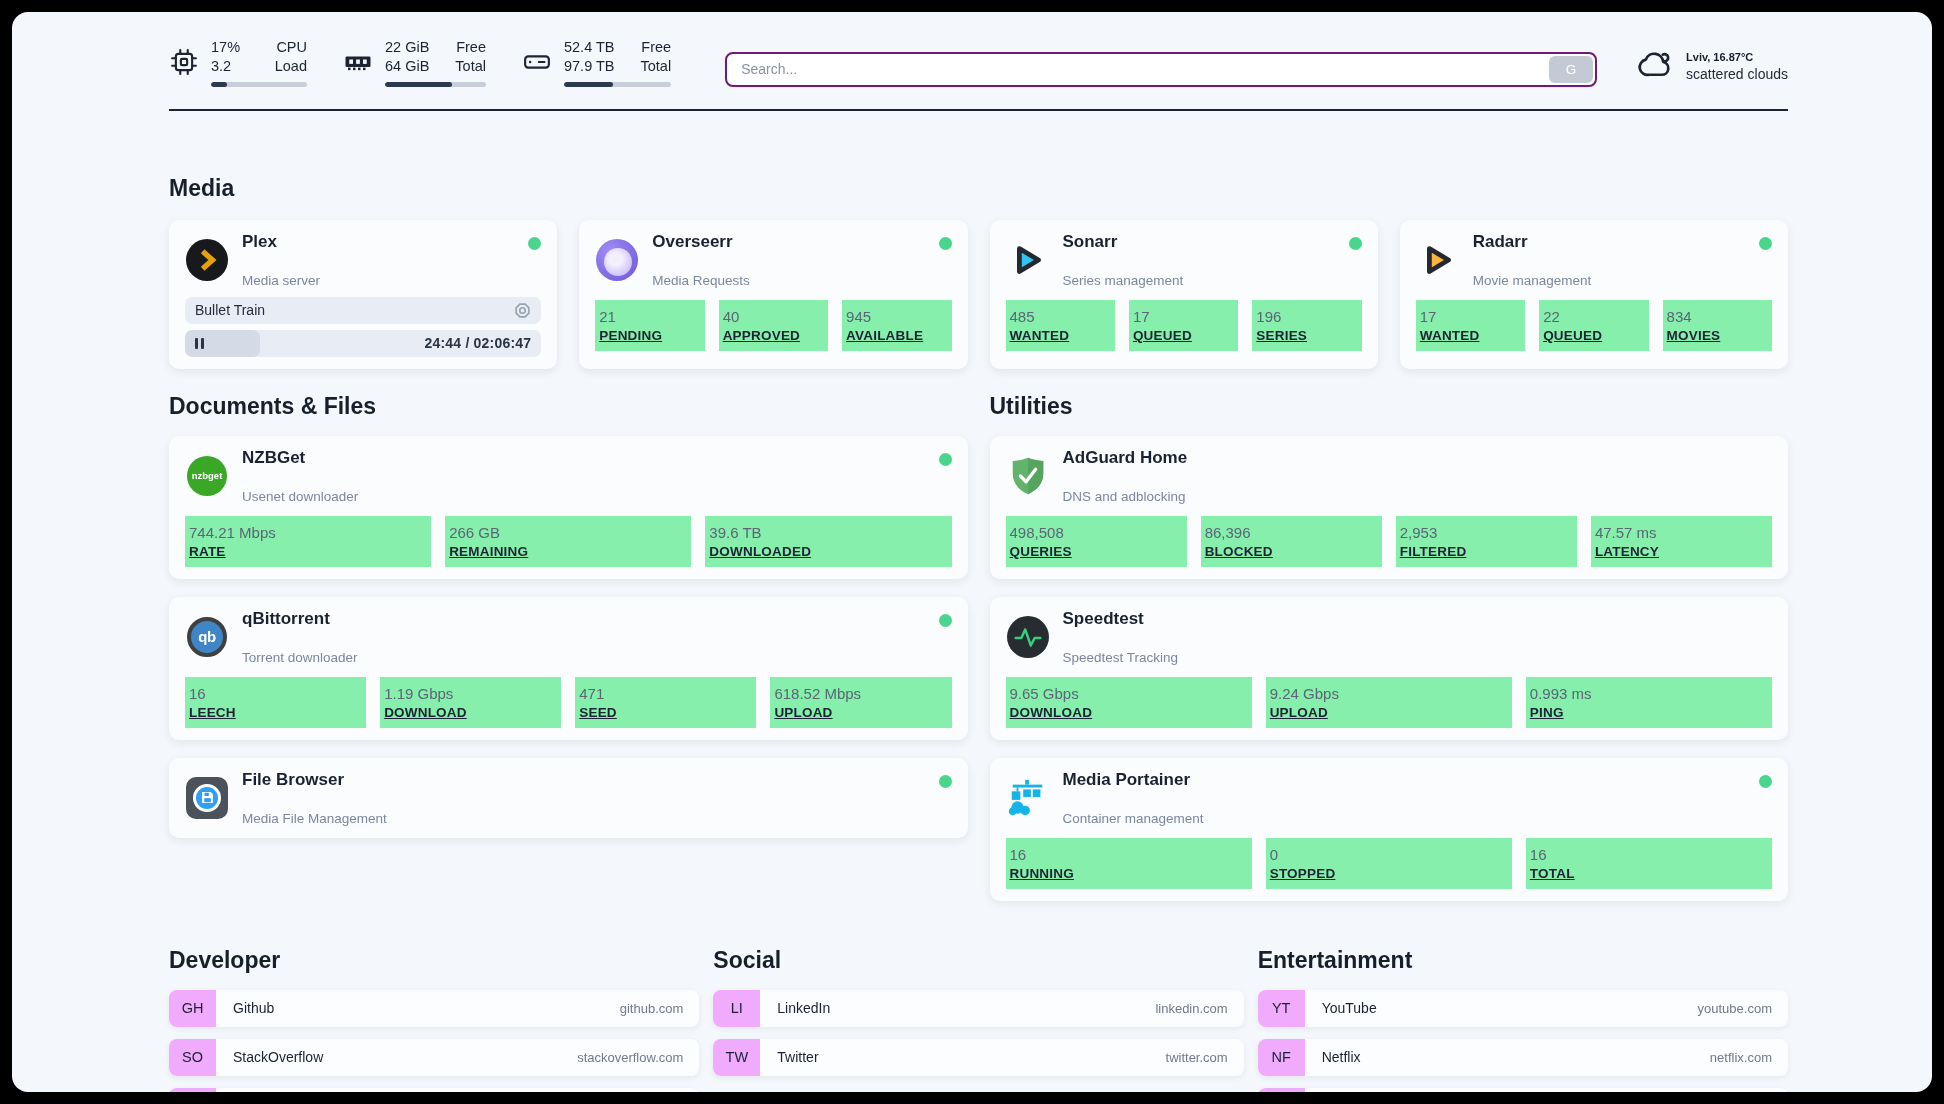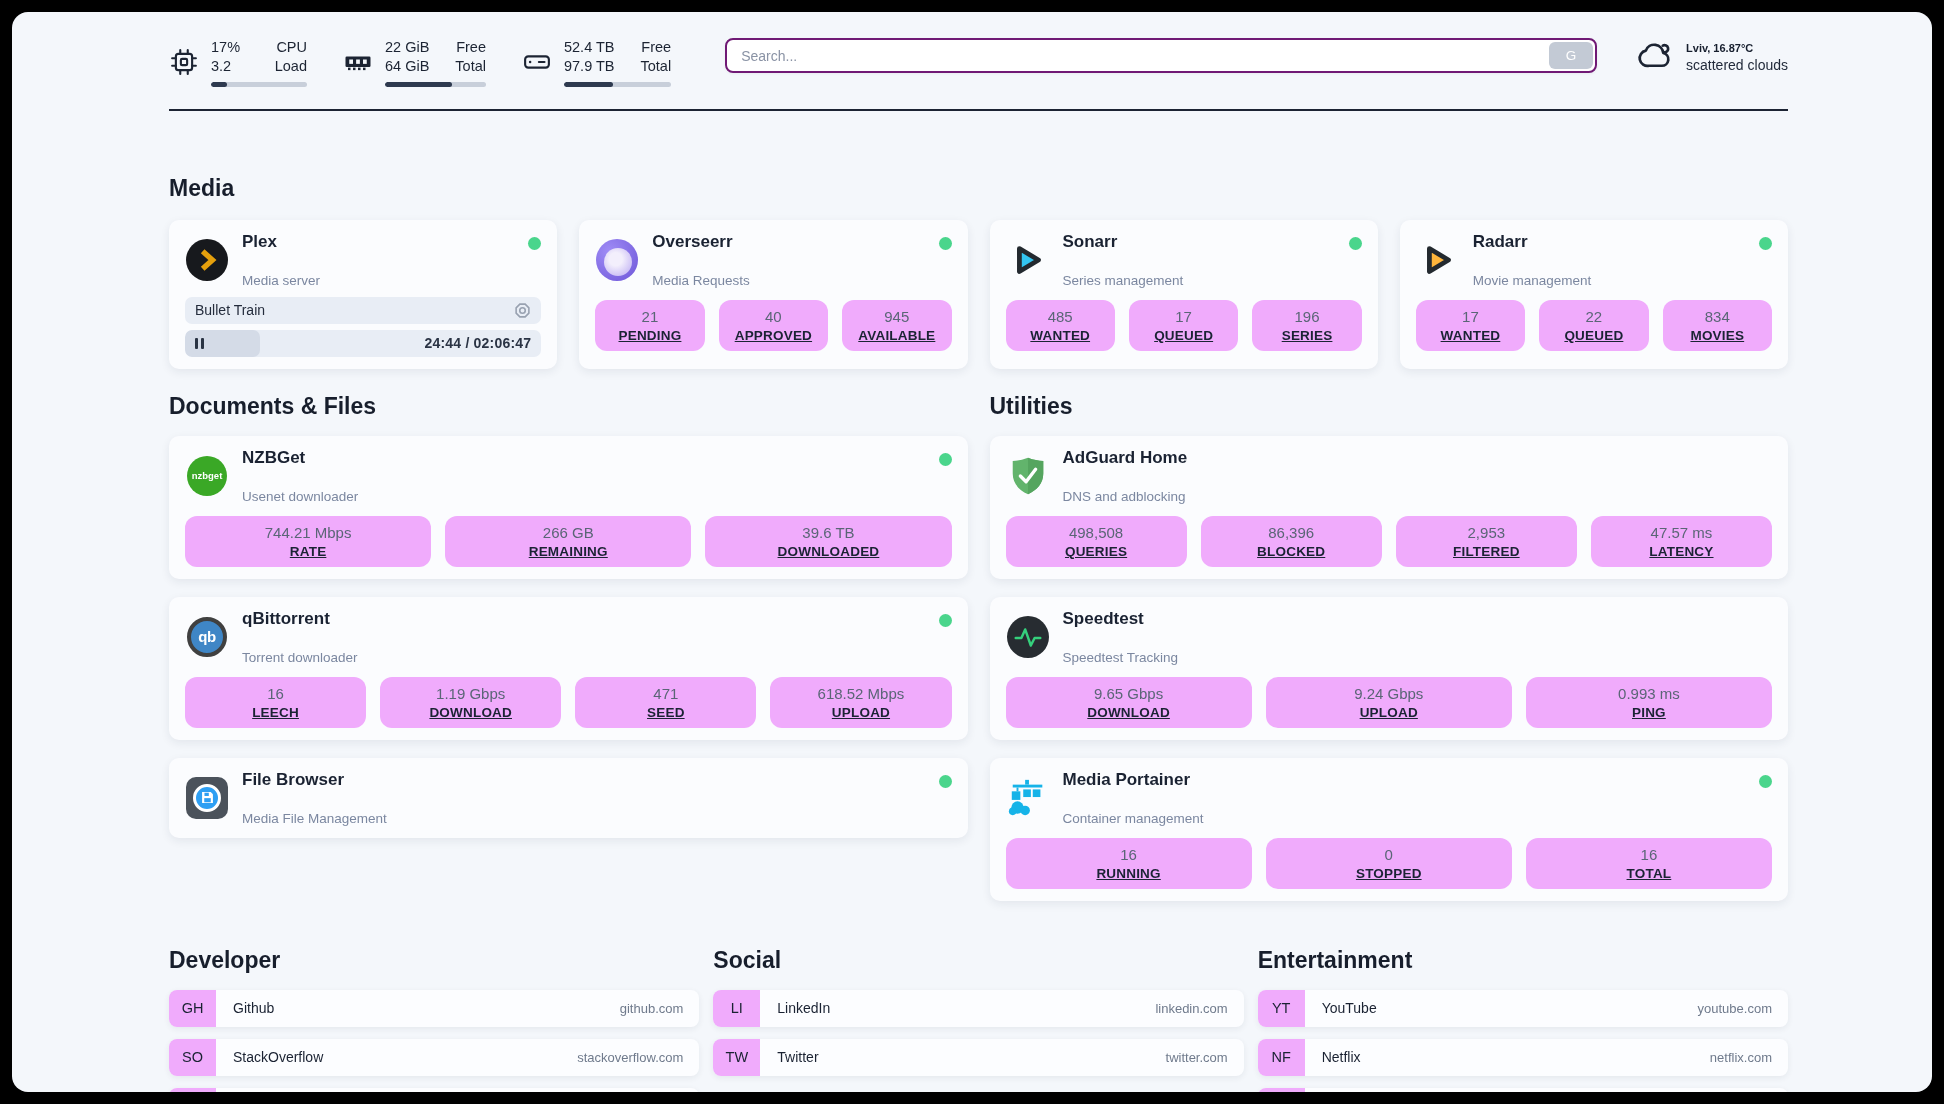--- a/index.html
+++ b/index.html
@@ -2,21 +2,21 @@
 <html><head>
 <meta charset="utf-8">
 <style>
   * { margin:0; padding:0; box-sizing:border-box; }
   html,body { width:1944px; height:1104px; }
   body { background:#000; position:relative; font-family:"Liberation Sans", sans-serif; overflow:hidden; }
   .page { position:absolute; inset:12px; background:#f4f7fb; border-radius:16px; overflow:hidden; }
   .content { padding:26px 144px 0 157px; }
 
   
-  .header { display:flex; align-items:flex-start; }
+  .header { display:flex; align-items:flex-end; }
   .sys { display:flex; gap:36px; }
   .sys-item { display:flex; align-items:center; gap:12px; }
   .sys-icon { width:30px; height:30px; flex:none; display:flex; align-items:center; justify-content:center; }
   .sys-body { display:flex; flex-direction:column; }
   .sys-rows { display:flex; gap:26px; }
   .sys-col { display:flex; flex-direction:column; font-size:14.5px; color:#1c2433; line-height:1.3; }
   .sys-col.lbl { text-align:right; margin-left:auto; }
   .sys-bar { margin-top:6px; height:5px; border-radius:3px; background:#c8cfda; overflow:hidden; width:100%; min-width:96px; }
   .sys-fill { height:100%; background:#2e3a4f; border-radius:3px; }
 
@@ -39,21 +39,21 @@
 
   .card { background:#fbfcfe; border-radius:10px; padding:12px 16px; box-shadow:0 3px 10px rgba(30,41,59,.08); }
   .card-head { display:flex; align-items:center; gap:13px; }
   .app-icon { width:44px; height:44px; flex:none; display:flex; align-items:center; justify-content:center; }
   .card-titles { display:flex; flex-direction:column; gap:21px; }
   .card-name { font-size:17px; font-weight:600; color:#1a2232; white-space:nowrap; }
   .card-sub { font-size:13.5px; color:#7b87a0; white-space:nowrap; }
   .dot { width:13px; height:13px; border-radius:50%; background:#4ad58c; margin-left:auto; align-self:flex-start; margin-top:5px; flex:none; }
 
   .stats { display:flex; gap:14px; margin-top:12px; }
-  .stat { flex:1; background:#f0abfc; border-radius:12px; padding:8px 4px; text-align:center; }
+  .stat { flex:1; background:#86efac; border-radius:0; padding:8px 4px; }
   .stat-value { font-size:15px; color:#5a6576; white-space:nowrap; }
   .stat-label { font-size:13.5px; font-weight:700; color:#1b2334; margin-top:3px; letter-spacing:.2px; white-space:nowrap;text-decoration:underline; }
 
   
   .player { margin-top:9px; display:flex; flex-direction:column; gap:6px; }
   .player-row { height:27px; background:#e8edf5; border-radius:7px; display:flex; align-items:center; padding:0 10px; font-size:14px; color:#242c3c; position:relative; overflow:hidden; }
   .player-row > * { position:relative; z-index:1; }
   .prog-fill { position:absolute; left:0; top:0; bottom:0; background:#d4dbe7; border-radius:7px; z-index:0; }
   .pause { display:inline-flex; gap:3px; cursor:pointer; }
   .pause i { width:3px; height:11px; background:#2a3444; border-radius:1px; }

